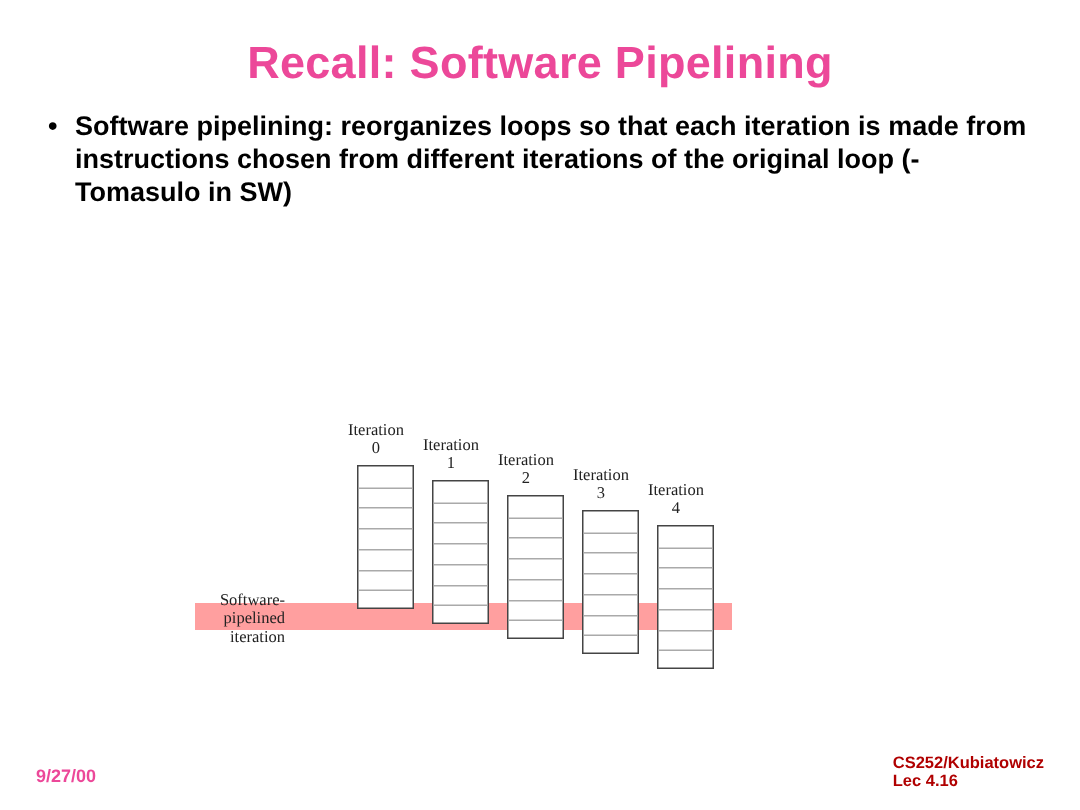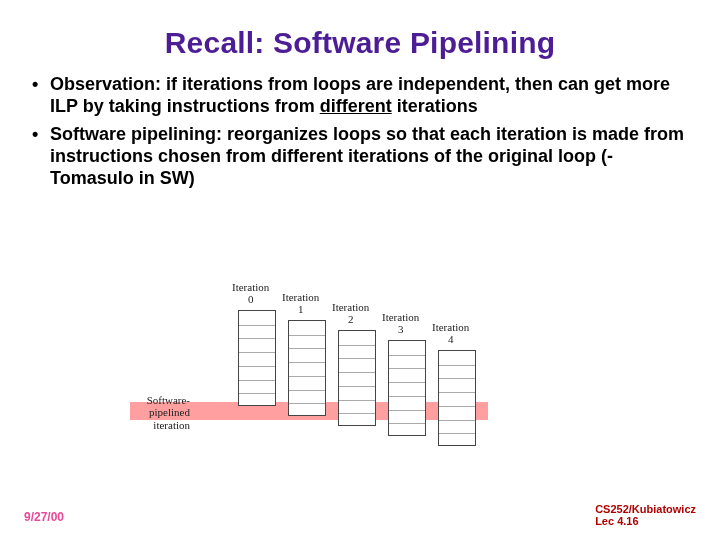--- a/index.html
+++ b/index.html
@@ -1,18 +1,18 @@
 <!DOCTYPE html>
 <html><head>
 <meta charset="utf-8">
 <style>
   * { margin: 0; padding: 0; box-sizing: border-box; }
   html, body { width: 720px; height: 540px; background: #fff; font-family: "Comic Sans MS", "Segoe UI", sans-serif; overflow: hidden; }
   .slide { position: relative; width: 720px; height: 540px; padding: 24px 32px 28px 32px; }
-  .title { text-align: center; font-weight: bold; font-size: 30px; color: #4c1d95; margin-top: 2px; margin-bottom: 14px; letter-spacing: 0.2px; }
+  .title { text-align: center; font-weight: bold; font-size: 30px; color: #ec4899; margin-top: 2px; margin-bottom: 14px; letter-spacing: 0.2px; }
   .bullets { list-style: none; font-size: 18px; color: #000; line-height: 1.22; font-weight: bold; }
   .bullets li { position: relative; padding-left: 18px; margin-bottom: 6px; }
   .bullets li::before { content: "•"; position: absolute; left: 0; top: 0; }
   .underline { text-decoration: underline; }
   .diagram { position: absolute; left: 130px; top: 290px; width: 460px; height: 185px; }
   .iter-label { position: absolute; font-family: Georgia, 'Times New Roman', serif; font-size: 11px; color: #222; line-height: 1.05; text-align: center; white-space: nowrap; }
   .iter-box { position: absolute; width: 38px; border: 1px solid #444; background: #fff; }
   .iter-box .seg { border-top: 1px solid #aaa; height: 14px; }
   .iter-box .seg:first-child { border-top: none; }
   .pipe-band { position: absolute; height: 18px; background: rgba(255, 80, 80, 0.55); }
@@ -20,23 +20,20 @@
   .footer-left { position: absolute; left: 24px; bottom: 16px; font-size: 12px; color: #ec4899; font-weight: bold; }
   .footer-right { position: absolute; right: 24px; bottom: 12px; font-size: 11px; color: #B00000; font-weight: bold; text-align: left; line-height: 1.15; }
 </style>
 </head>
 <body>
 
 <div class="slide">
   <h1 class="title">Recall: Software Pipelining</h1>
 
   <ul class="bullets">
-    <li>
-      <span>Observation: if iterations from loops are independent, then can get more ILP by taking instructions from </span><span class="underline">different</span><span> iterations</span>
-    </li>
     <li>
       <span>Software pipelining: reorganizes loops so that each iteration is made from instructions chosen from different iterations of the original loop (- Tomasulo in SW)</span>
     </li>
   </ul>
 
   <div class="diagram">
     <div class="pipe-band" style="left: 0px; top: 112px; width: 358px;"></div>
     <div class="sw-label" style="left: 0px; top: 104px; width: 60px;">Software-<br>pipelined<br>iteration</div>
 
   <div class="iter-label" style="left: 102px; top: -8px;">Iteration<br>0</div>

